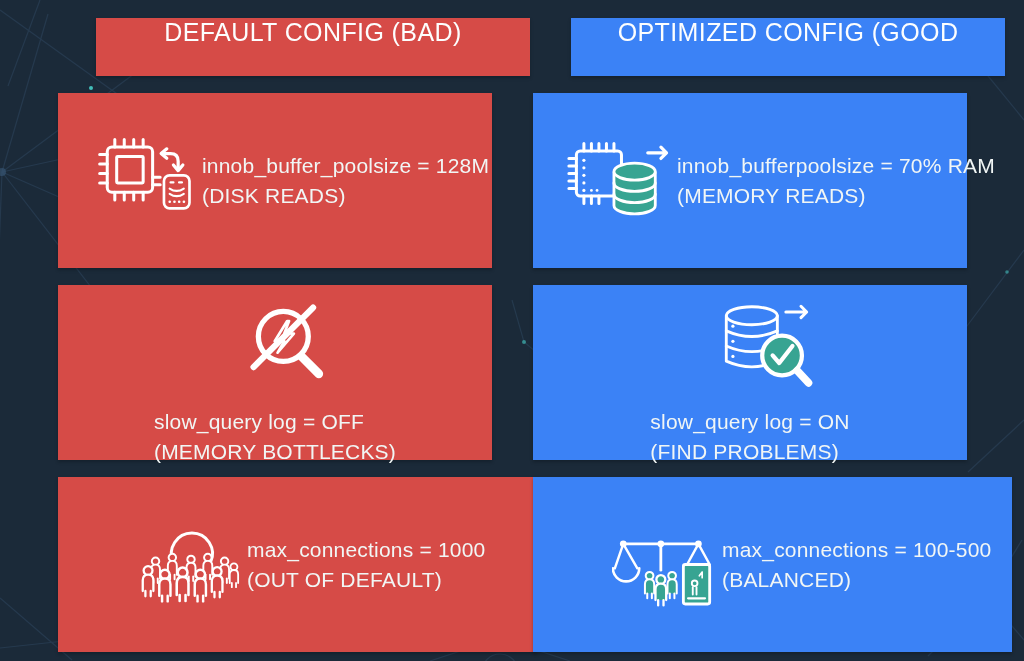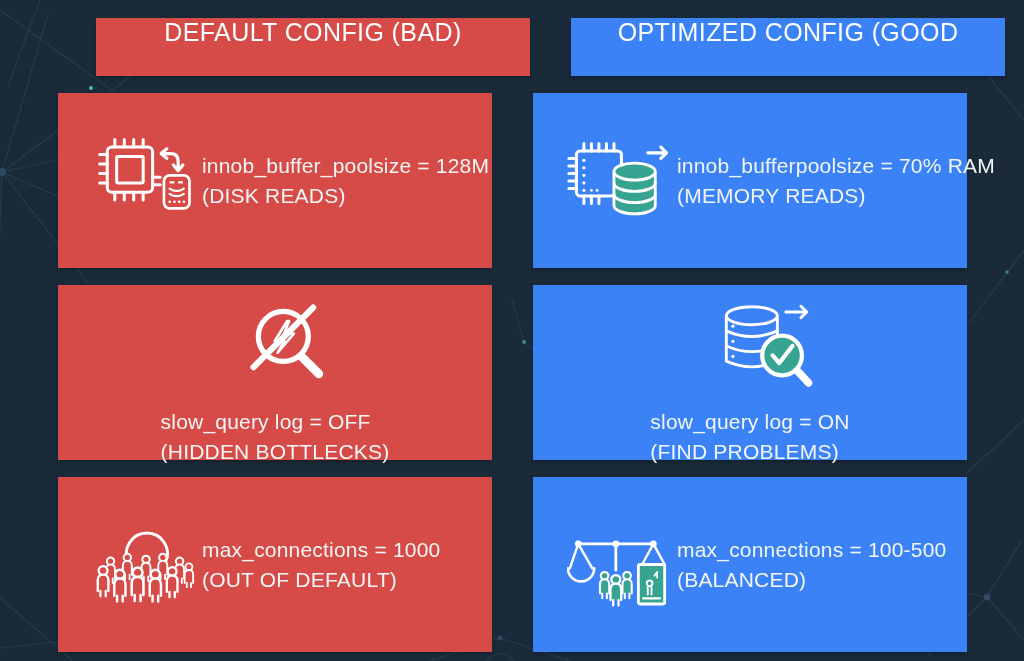--- a/index.html
+++ b/index.html
@@ -19,21 +19,21 @@
     box-shadow:0 2px 3px rgba(10,16,24,.35);
     margin-left:38px;
   }
   .card{
     position:absolute;left:0;width:434px;height:175px;
     display:flex;align-items:center;
     box-shadow:0 2px 3px rgba(10,16,24,.35);
   }
   .card.r1{top:93px;}
   .card.r2{top:285px;flex-direction:column;}
-  .card.r3{top:477px;}
+  .card.r3{top:477px;padding-left:45px;}
   .bad-bg{background:#d64b47;}
   .good-bg{background:#3b82f6;}
   .icon-box{
     width:112px;height:122px;margin-left:32px;flex:0 0 auto;
     display:flex;align-items:center;justify-content:center;
   }
   .icon-box svg{display:block;}
   .txt{color:#f1f6f5;font-size:21px;line-height:30px;white-space:nowrap;}
   .txt div{letter-spacing:.2px;}
 </style>
@@ -110,21 +110,21 @@
     <span class="icon-box">
       <svg width="96" height="96" viewBox="0 0 100 100" fill="none" stroke="#ffffff" stroke-linecap="round" stroke-linejoin="round">
         <circle cx="42" cy="40" r="26" stroke-width="5.5"></circle>
         <path d="M46 24 L33 45 H43 L36 57 L53 37 H43 L48 24 Z" stroke-width="2.8"></path>
         <path d="M61 61 L79 79" stroke-width="9"></path>
         <path d="M73 10 L11 72" stroke-width="6.5"></path>
       </svg>
     </span>
     <div class="txt">
       <div>slow_query log = OFF</div>
-      <div>(HIDDEN BOTTLECKS)</div>
+      <div>(MEMORY BOTTLECKS)</div>
     </div>
   </div>
 
   <div class="card bad-bg r3">
     <span class="icon-box">
       <svg width="112" height="100" viewBox="0 0 120 100" fill="none" stroke="#ffffff" stroke-linecap="round" stroke-linejoin="round">
         <defs>
           <g id="pc">
             <circle cx="0" cy="0" r="5" fill="#d64b47" stroke="#ffffff" stroke-width="2.6"></circle>
             <path d="M-6 23 V11 Q-6 4.5 0 4.5 Q6 4.5 6 11 V23" fill="#d64b47" stroke="#ffffff" stroke-width="2.6"></path>

